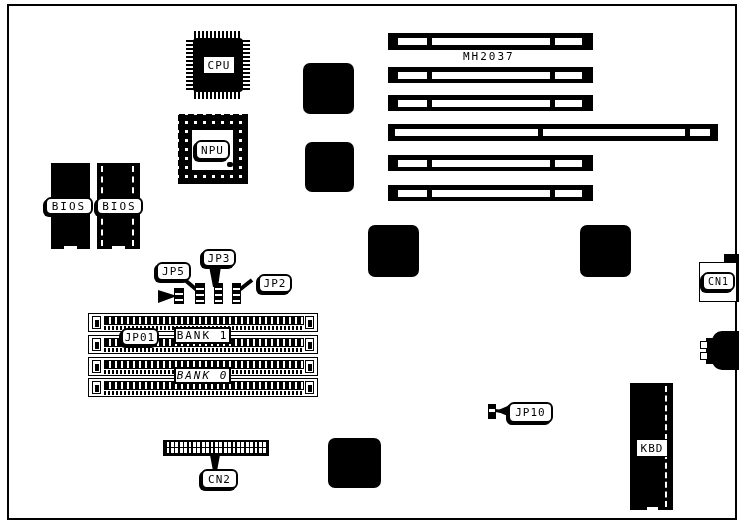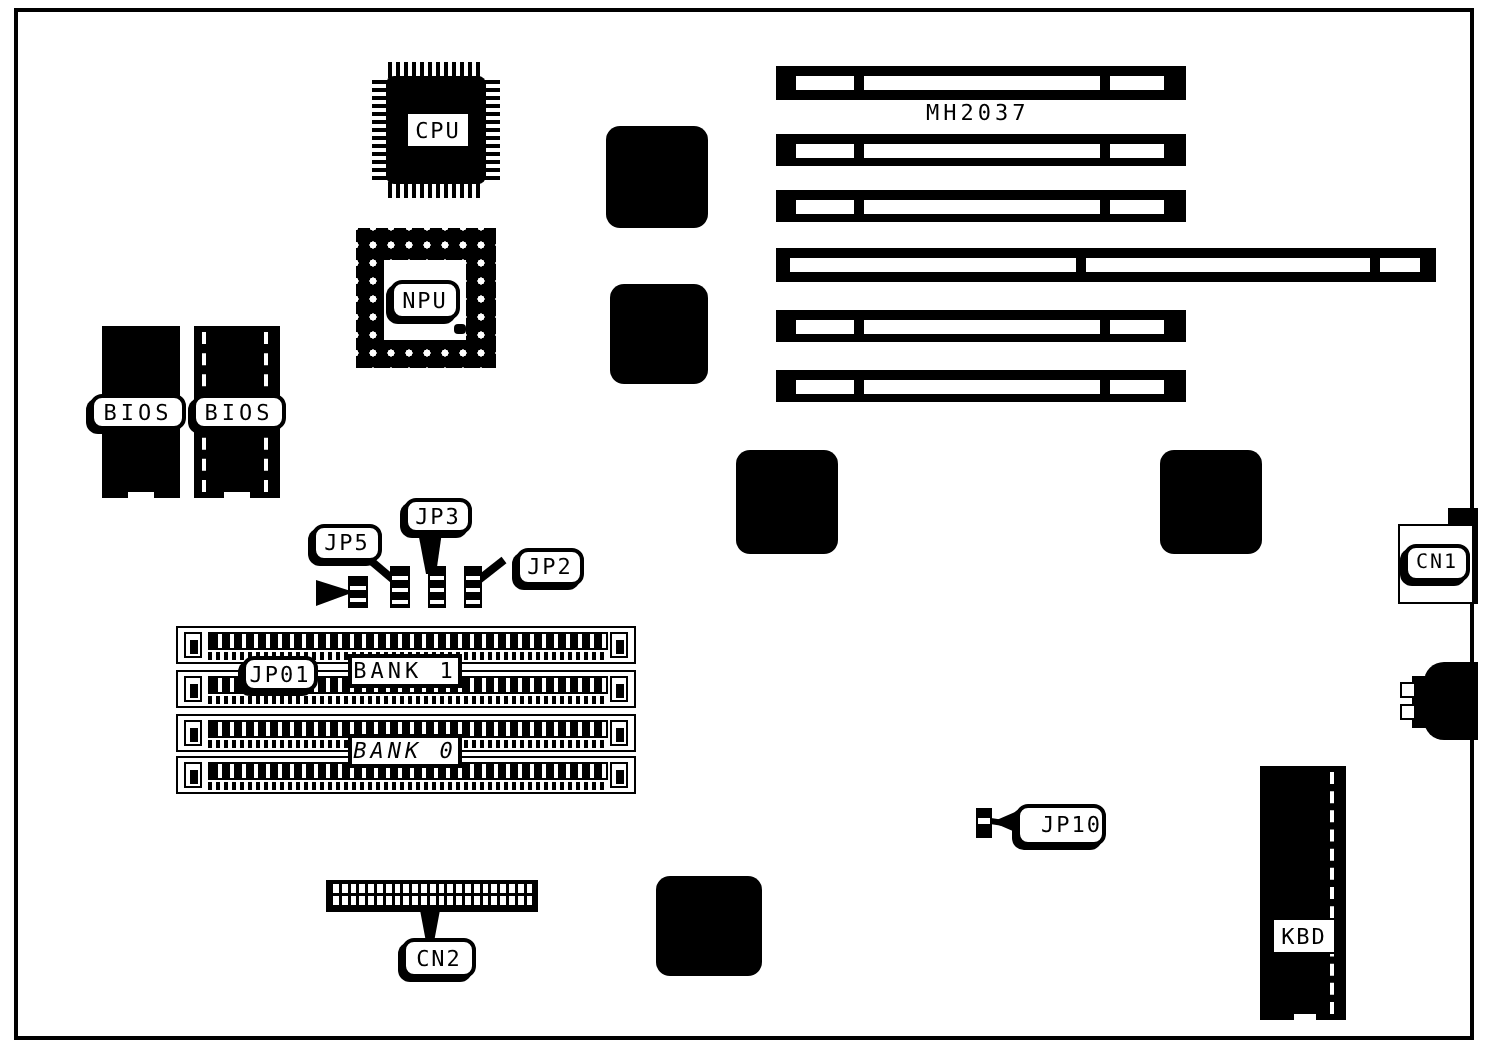--- a/index.html
+++ b/index.html
@@ -171,35 +171,35 @@
   <div class="abs lbl rnd" style="left:702px;top:272px;width:33px;height:19px;font-size:10px;">
     <span>CN1</span>
   </div>
 
   <div class="abs blk" style="left:712px;top:331px;width:27px;height:39px;border-radius:10px 0 0 10px;"></div>
   <div class="abs blk" style="left:706px;top:338px;width:12px;height:26px;"></div>
   <div class="abs" style="left:700px;top:341px;width:8px;height:8px;background:#fff;border:1px solid #000;"></div>
   <div class="abs" style="left:700px;top:352px;width:8px;height:8px;background:#fff;border:1px solid #000;"></div>
 
   <div class="abs" style="left:488px;top:404px;width:8px;height:15px;background:linear-gradient(#000 0 4px,#fff 4px 7px,#000 7px);border:1px solid #000;z-index:6;"></div>
-  <div class="abs lbl rnd" style="left:508px;top:402px;width:45px;height:21px;justify-content:flex-end;">
+  <div class="abs lbl rnd" style="left:508px;top:402px;width:45px;height:21px;">
     <span>JP10</span>
   </div>
 
   <div class="abs" style="left:163px;top:440px;width:106px;height:16px;border:2px solid #000;background-color:#fff;
               background-image:repeating-linear-gradient(90deg,#000 0 1.5px,transparent 1.5px 4.4px),
                                repeating-linear-gradient(0deg,#000 0 1.5px,transparent 1.5px 6px);"></div>
   <div class="abs lbl rnd" style="left:201px;top:469px;width:37px;height:20px;">
     <span>CN2</span>
   </div>
 
   <div class="abs blk" style="left:630px;top:383px;width:43px;height:127px;"></div>
   <div class="abs dashv" style="left:665px;top:386px;width:2px;height:121px;"></div>
   <div class="abs" style="left:647px;top:507px;width:11px;height:3px;background:#fff;"></div>
-  <div class="abs lbl sq" style="left:636px;top:439px;width:32px;height:18px;border-width:1px;margin-top:20px;">
+  <div class="abs lbl sq" style="left:636px;top:439px;width:32px;height:18px;border-width:1px;">
     <span>KBD</span>
   </div>
 
   <svg width="744" height="527" viewBox="0 0 744 527">
     <polygon points="158,290 177,296 158,303" fill="#000"></polygon>
     <line x1="185" y1="280" x2="198" y2="291" stroke="#000" stroke-width="4"></line>
     <polygon points="209,266 221,266 218,287 213,287" fill="#000"></polygon>
     <line x1="252" y1="280" x2="238" y2="291" stroke="#000" stroke-width="4"></line>
     <line x1="492" y1="410" x2="505" y2="412" stroke="#000" stroke-width="3"></line>
     <polygon points="510,405 496,411 510,417" fill="#000"></polygon>

